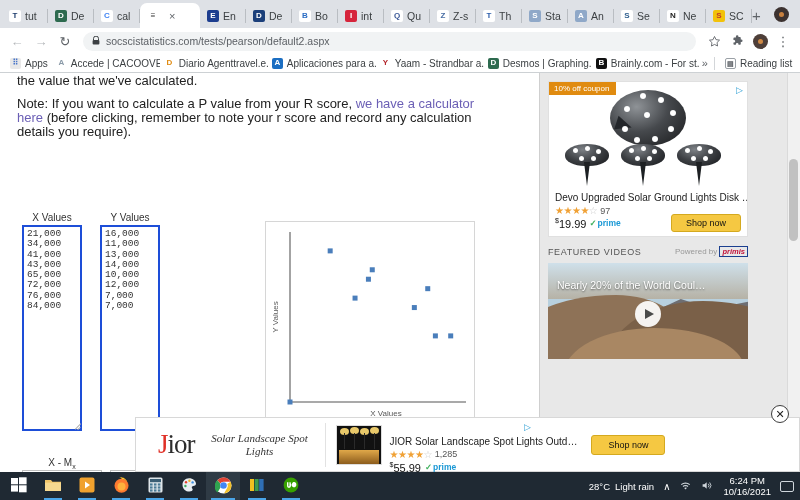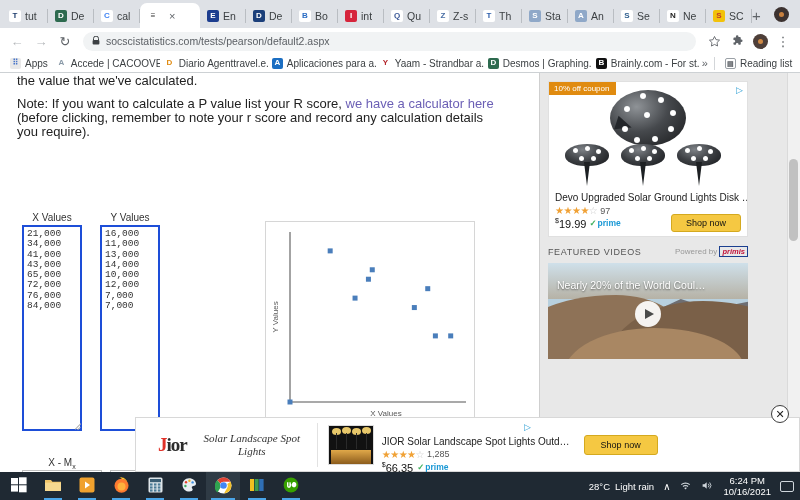--- a/index.html
+++ b/index.html
@@ -178,22 +178,22 @@
   #sbtrack{ position:absolute; right:0; top:0; width:13px; bottom:0;
             background:#f1f1f1; border-left:1px solid #dadada; }
   #sbthumb{ position:absolute; right:2px; top:86px; width:9px; height:82px;
             background:#c1c1c1; border-radius:5px; }
   #sbdown{ position:absolute; right:2px; bottom:2px; font-size:8px; color:#787878; }
 
   
   #bottomad{ position:absolute; left:135px; right:0; bottom:0; height:55px;
              background:#fff; border:1px solid #d8d8d8; display:flex;
              align-items:center; }
-  #bottomad .jior{ font-family:"Liberation Serif", serif; font-weight:bold;
-             font-size:19px; color:#e03128; padding:0 10px 0 22px; letter-spacing:-1px;}
+  #bottomad .jior{ font-family:"Liberation Serif", serif; font-weight:normal;
+             font-size:27px; color:#e03128; padding:0 10px 0 22px; letter-spacing:-1px;}
   #bottomad .jior .i{ color:#2c2c2c; }
   #adtag{ font-family:"Liberation Serif", serif; font-style:italic; font-size:11px;
           color:#333; text-align:center; width:110px; line-height:13px; }
   #adsep{ width:1px; height:44px; background:#e2e2e2; margin:0 10px; }
   #adthumb{ width:46px; height:40px; background:#111; position:relative; overflow:hidden;
             border:1px solid #ddd; }
   #adthumb .lamp{ position:absolute; top:2px; width:9px;height:7px;border-radius:50%;
             background:#e8c86a; }
   #adthumb .pole{ position:absolute; top:7px; width:1px;height:16px;background:#2a2a2a;}
   #adthumb .house{ position:absolute; left:2px; bottom:0; right:2px; height:14px;
@@ -378,21 +378,21 @@
   </div>
 </div>
 
 <div id="page">
 
   <div id="content">
 
     <div id="line1" class="ctext">the value that we've calculated.</div>
 
     <div id="noteblock" class="ctext">
-      <span>Note: If you want to calculate a P value list your R score, </span><a href="#">we have a calculator here</a><span> (before clicking, remember to note your r score and record any calculation details you require).</span>
+      <span>Note: If you want to calculate a P value from your R score, </span><a href="#">we have a calculator here</a><span> (before clicking, remember to note your r score and record any calculation details you require).</span>
     </div>
 
     <div class="lbl" style="position:absolute;left:22px;top:139px;width:60px;">X Values</div>
     <div class="ta" style="left:22px;top:152px;width:60px;height:206px;white-space:pre;">21,000
 34,000
 41,000
 43,000
 65,000
 72,000
 76,000
@@ -546,21 +546,21 @@
         <div class="pole" style="left:37px"></div>
       <div class="house"></div>
     </div>
     <div id="adbody">
       <div class="t">JIOR Solar Landscape Spot Lights Outd…</div>
       <div class="starrow" style="padding:2px 0 0 0;">
         <span class="stars" id="botstars">★★★★<span class="empty">☆</span></span>
         <span class="rcount">1,285</span>
       </div>
       <div style="display:flex;align-items:center;gap:4px;padding-top:1px;">
-        <span style="font-size:11px;color:#111;"><sup style="font-size:7px;">$</sup><span>66.35</span></span>
+        <span style="font-size:11px;color:#111;"><sup style="font-size:7px;">$</sup><span>55.99</span></span>
         <span class="prime">prime</span>
       </div>
     </div>
     <div id="bottomshop">Shop now</div>
     <div id="adchoice2">▷</div>
     <div id="adclose">✕</div>
   </div>
 </div>
 
 <div id="taskbar">

